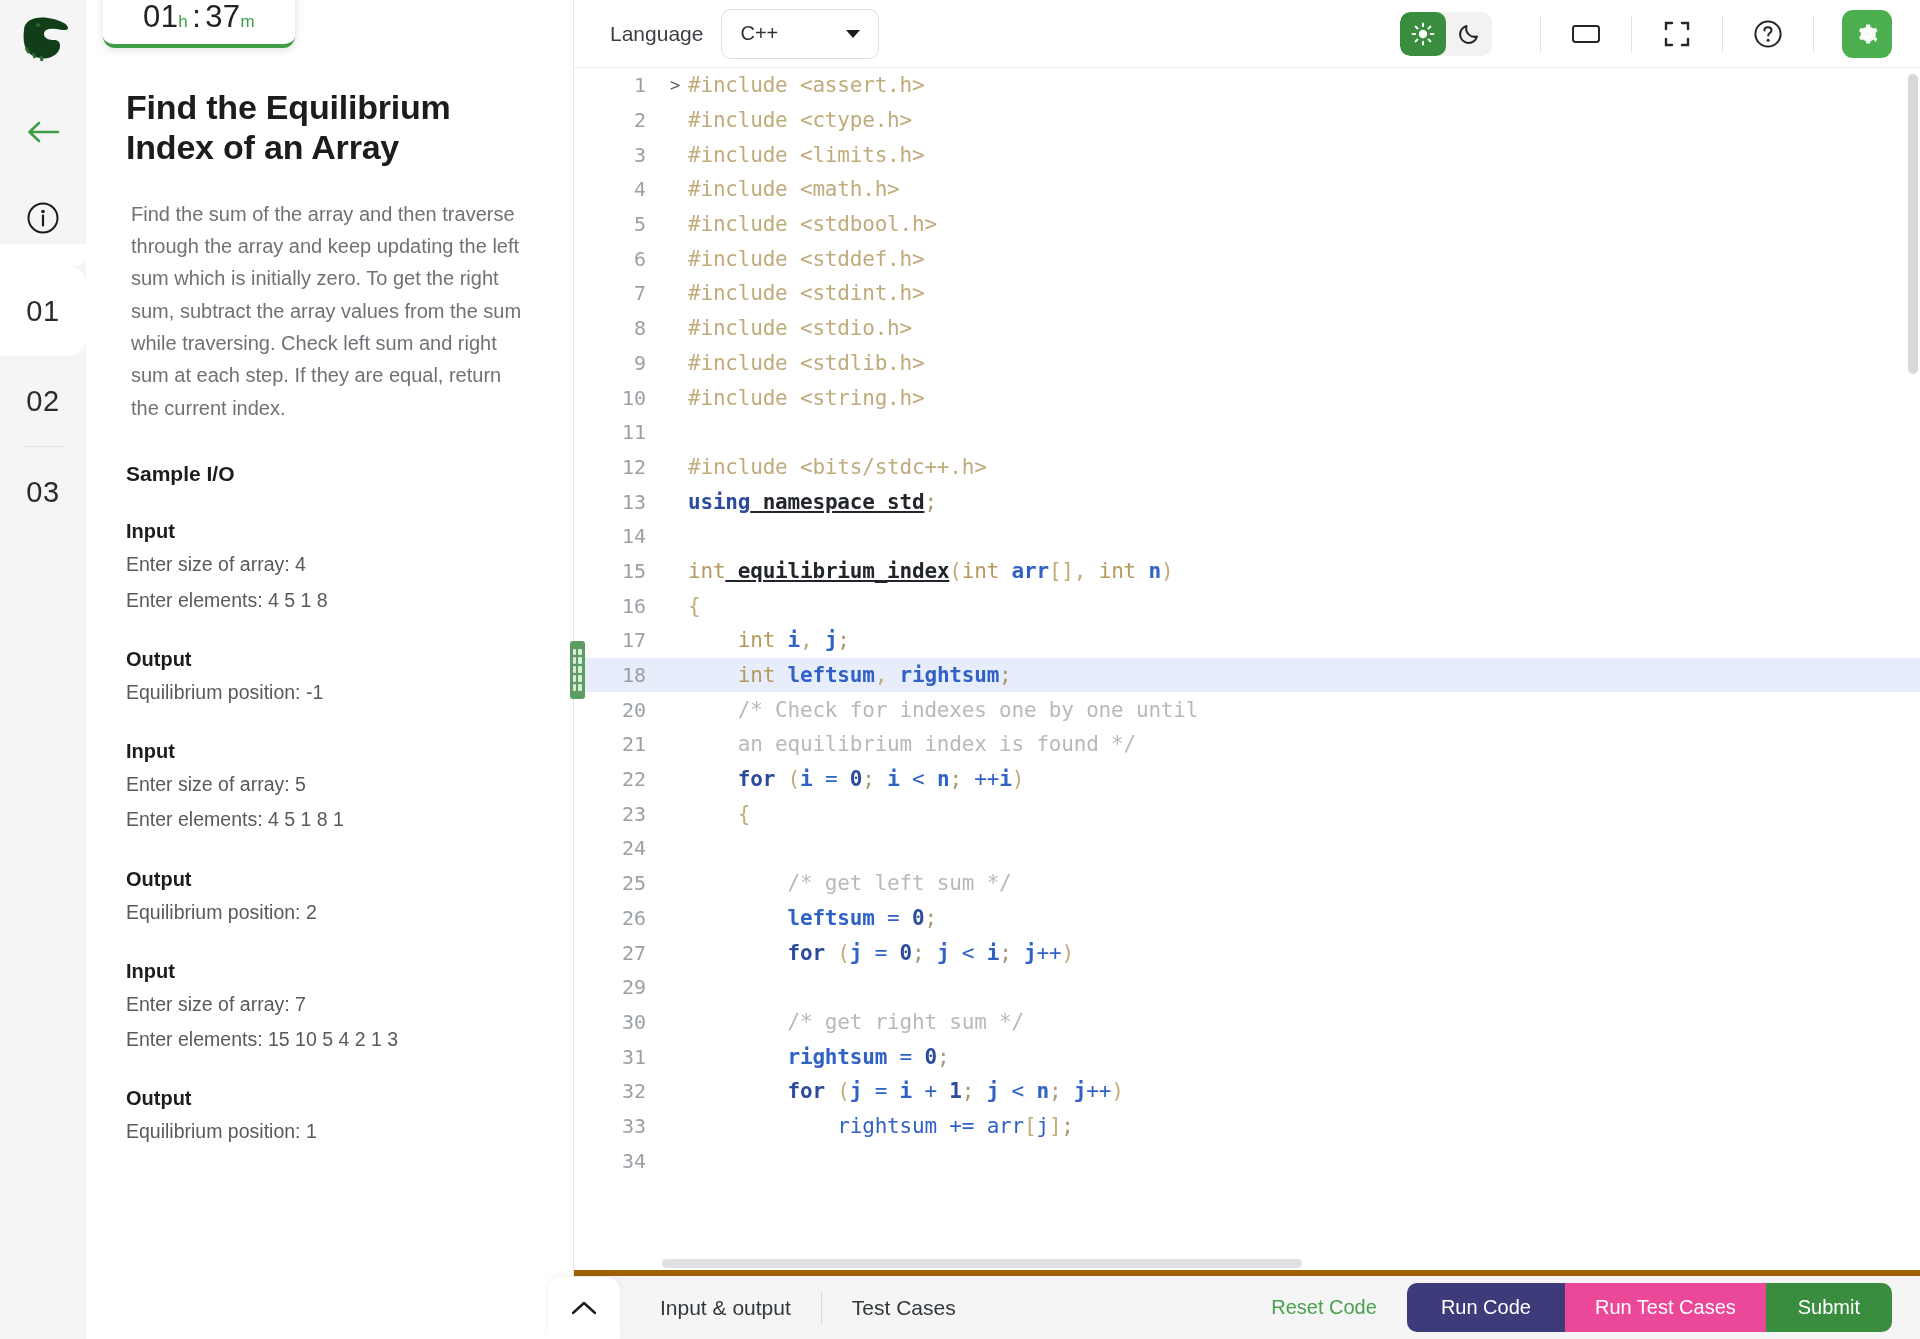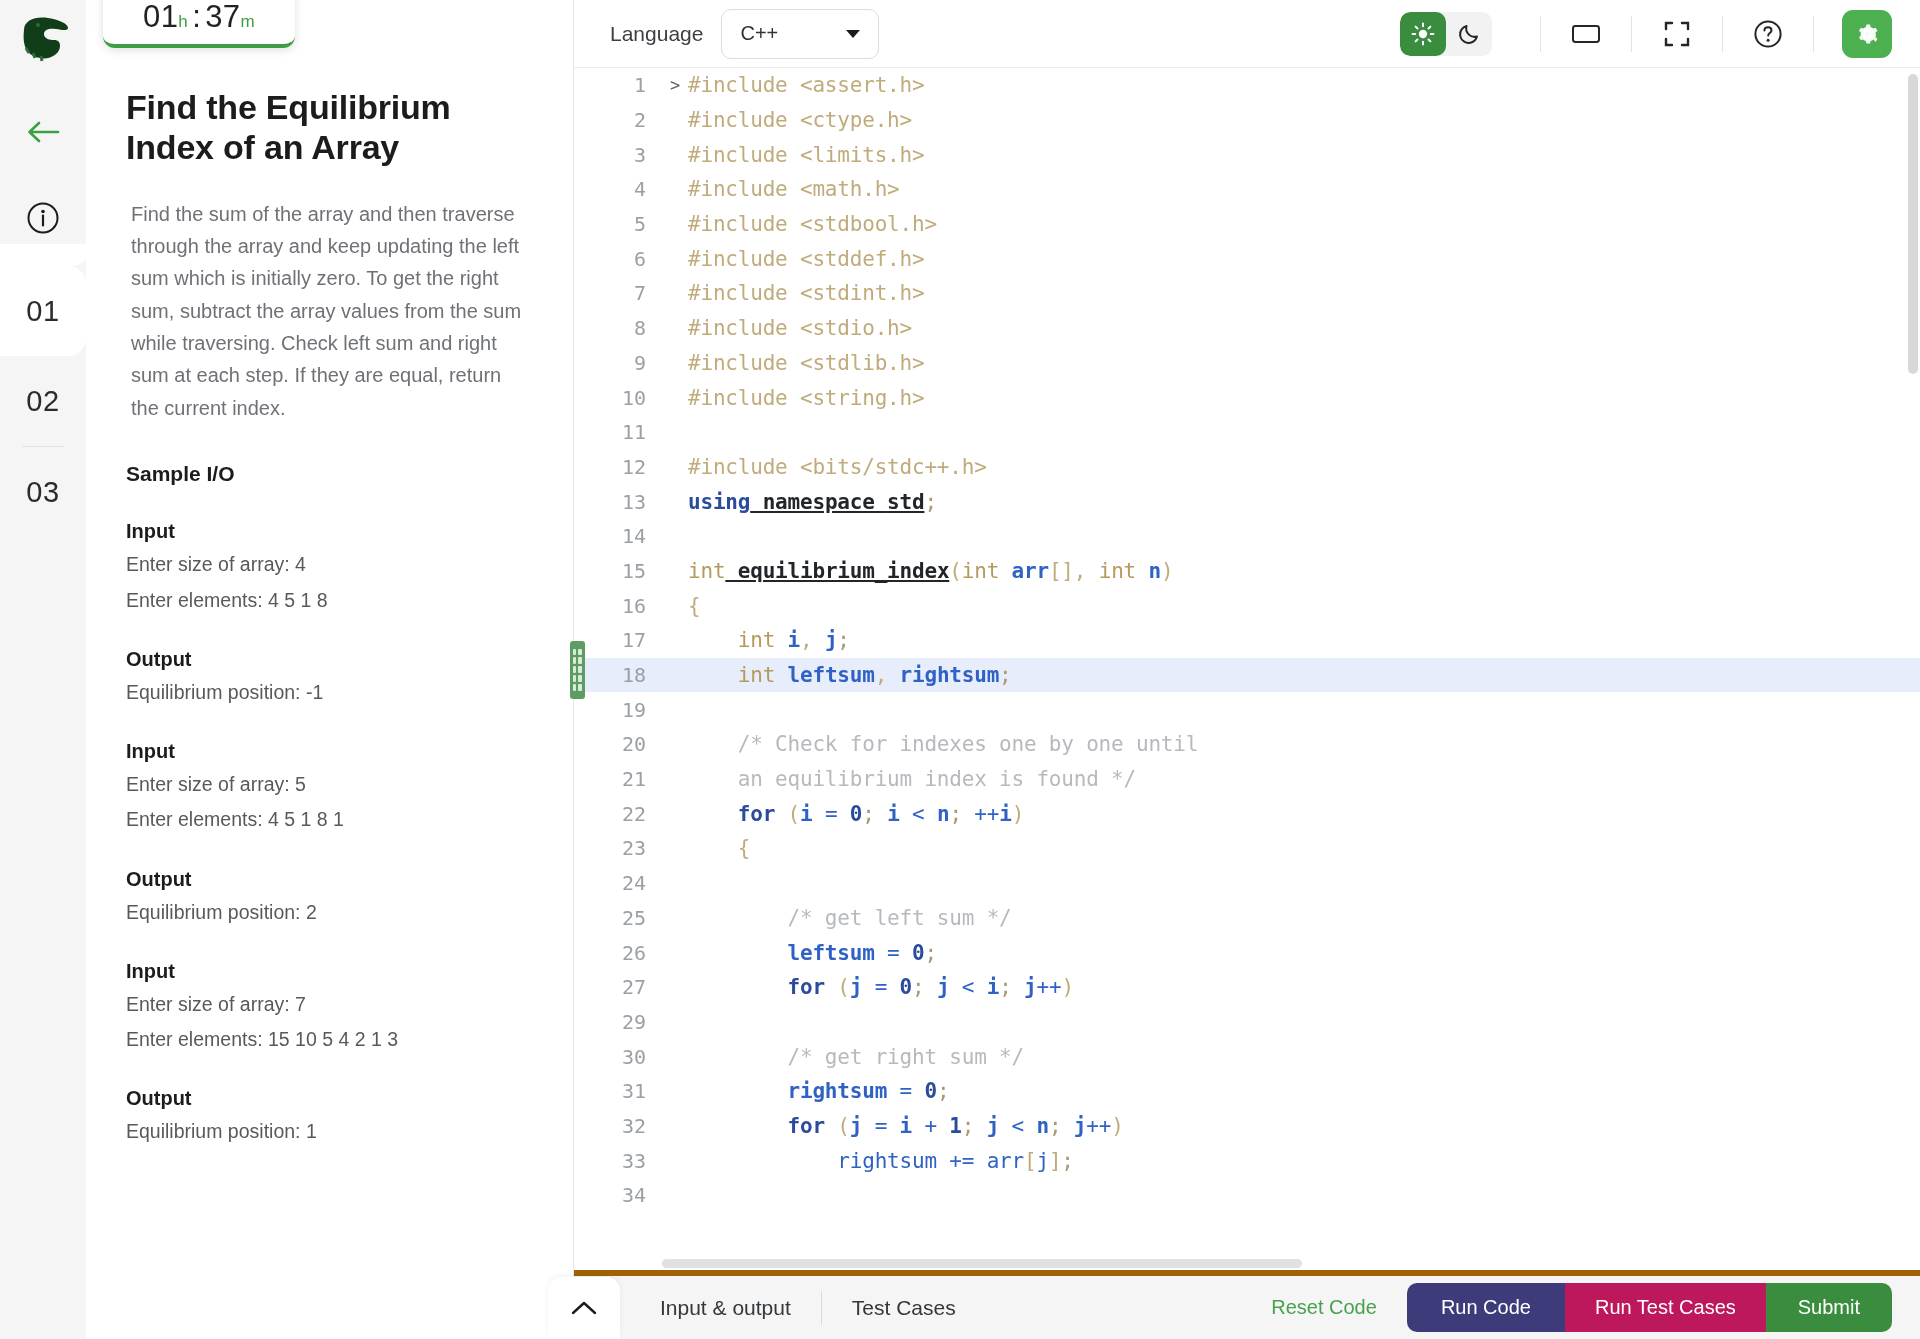--- a/index.html
+++ b/index.html
@@ -163,21 +163,21 @@
   .bb-tab { font-size: 21px; color:#33383d; cursor:pointer; }
   .bb-tab-div { width:1px; height:34px; background:#d9dad9; margin: 0 30px; }
   .bb-right { margin-left:auto; display:flex; align-items:center; padding-right: 28px; }
   .reset-link { font-size: 20px; color:#49a14e; cursor:pointer; margin-right: 30px; }
   .btn-group { display:flex; border-radius: 10px; overflow:hidden; }
   .btn {
     height: 49px; display:flex; align-items:center; justify-content:center;
     color:#ffffff; font-size: 20px; cursor:pointer;
   }
   .btn-run { background:#3d3b7a; padding: 0 34px; }
-  .btn-tests { background:#be185d; padding: 0 30px; }
+  .btn-tests { background:#ec4899; padding: 0 30px; }
   .btn-submit { background:#3a8d3f; padding: 0 32px; }
 </style>
 </head>
 <body>
 
 <div id="app">
 
   <div class="rail">
     <div class="rail-logo">
       <svg width="54" height="48" viewBox="0 0 54 48">
@@ -348,21 +348,20 @@
           <div class="code-line"><div class="ln">9</div><div class="fold"></div><div class="src"><span class="pp">#include &lt;stdlib.h&gt;</span></div></div>
           <div class="code-line"><div class="ln">10</div><div class="fold"></div><div class="src"><span class="pp">#include &lt;string.h&gt;</span></div></div>
           <div class="code-line"><div class="ln">11</div><div class="fold"></div><div class="src"></div></div>
           <div class="code-line"><div class="ln">12</div><div class="fold"></div><div class="src"><span class="pp">#include &lt;bits/stdc++.h&gt;</span></div></div>
           <div class="code-line"><div class="ln">13</div><div class="fold"></div><div class="src"><span class="kw">using</span><span class="id"> namespace </span><span class="id">std</span><span class="sc">;</span></div></div>
           <div class="code-line"><div class="ln">14</div><div class="fold"></div><div class="src"></div></div>
           <div class="code-line"><div class="ln">15</div><div class="fold"></div><div class="src"><span class="k">int</span><span class="id"> equilibrium_index</span><span class="pun">(</span><span class="k">int </span><span class="v">arr</span><span class="pun">[], </span><span class="k">int </span><span class="v">n</span><span class="pun">)</span></div></div>
           <div class="code-line"><div class="ln">16</div><div class="fold"></div><div class="src"><span class="pun">{</span></div></div>
           <div class="code-line"><div class="ln">17</div><div class="fold"></div><div class="src"><span class="k">    int </span><span class="v">i</span><span class="pun">, </span><span class="v">j</span><span class="sc">;</span></div></div>
           <div class="code-line hl"><div class="ln">18</div><div class="fold"></div><div class="src"><span class="k">    int </span><span class="v">leftsum</span><span class="pun">, </span><span class="v">rightsum</span><span class="sc">;</span></div></div>
-          <div class="code-line"><div class="ln">19</div><div class="fold"></div><div class="src"></div></div>
           <div class="code-line"><div class="ln">20</div><div class="fold"></div><div class="src"><span class="cm">    /* Check for indexes one by one until</span></div></div>
           <div class="code-line"><div class="ln">21</div><div class="fold"></div><div class="src"><span class="cm">    an equilibrium index is found */</span></div></div>
           <div class="code-line"><div class="ln">22</div><div class="fold"></div><div class="src"><span class="kw">    for</span><span class="pun"> (</span><span class="v">i</span><span class="op"> = </span><span class="num">0</span><span class="sc">; </span><span class="v">i</span><span class="op"> &lt; </span><span class="v">n</span><span class="sc">; </span><span class="op">++</span><span class="v">i</span><span class="pun">)</span></div></div>
           <div class="code-line"><div class="ln">23</div><div class="fold"></div><div class="src"><span class="pun">    {</span></div></div>
           <div class="code-line"><div class="ln">24</div><div class="fold"></div><div class="src"></div></div>
           <div class="code-line"><div class="ln">25</div><div class="fold"></div><div class="src"><span class="cm">        /* get left sum */</span></div></div>
           <div class="code-line"><div class="ln">26</div><div class="fold"></div><div class="src"><span class="v">        leftsum</span><span class="op"> = </span><span class="num">0</span><span class="sc">;</span></div></div>
           <div class="code-line"><div class="ln">27</div><div class="fold"></div><div class="src"><span class="kw">        for</span><span class="pun"> (</span><span class="v">j</span><span class="op"> = </span><span class="num">0</span><span class="sc">; </span><span class="v">j</span><span class="op"> &lt; </span><span class="v">i</span><span class="sc">; </span><span class="v">j</span><span class="op">++</span><span class="pun">)</span></div></div>
           <div class="code-line"><div class="ln">29</div><div class="fold"></div><div class="src"></div></div>
           <div class="code-line"><div class="ln">30</div><div class="fold"></div><div class="src"><span class="cm">        /* get right sum */</span></div></div>

